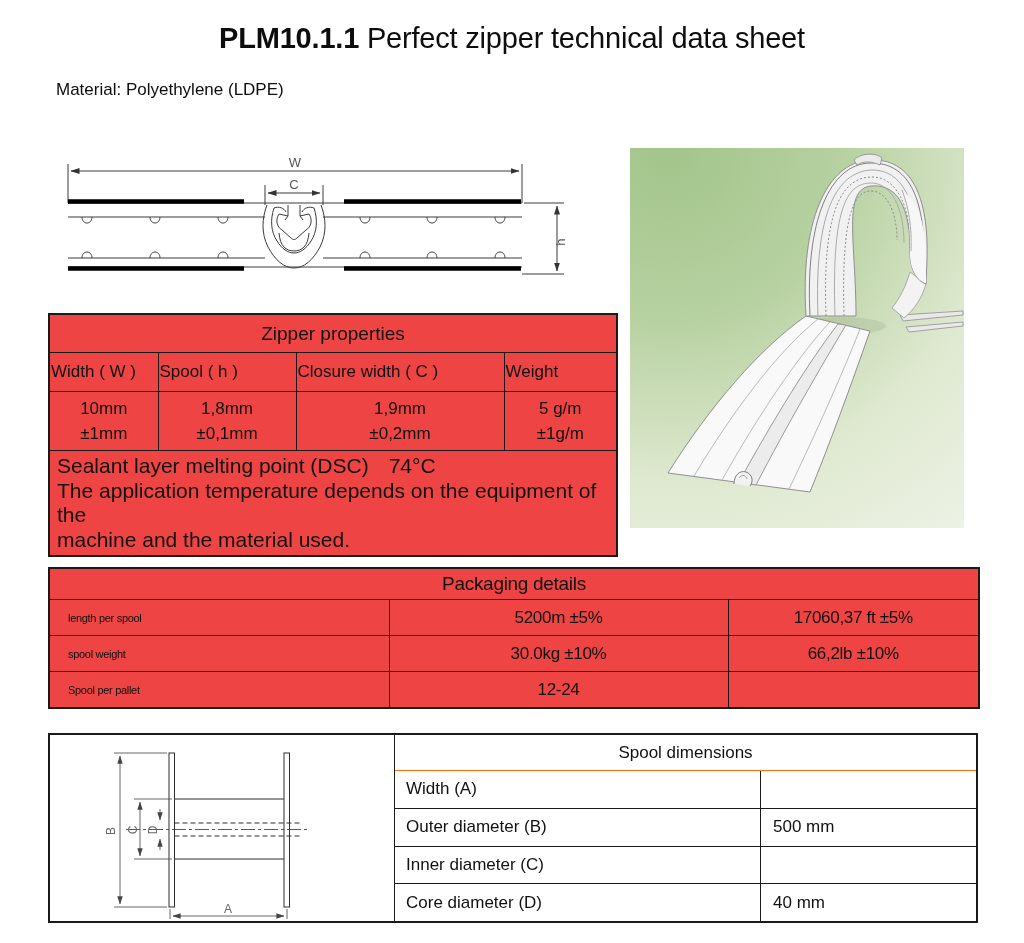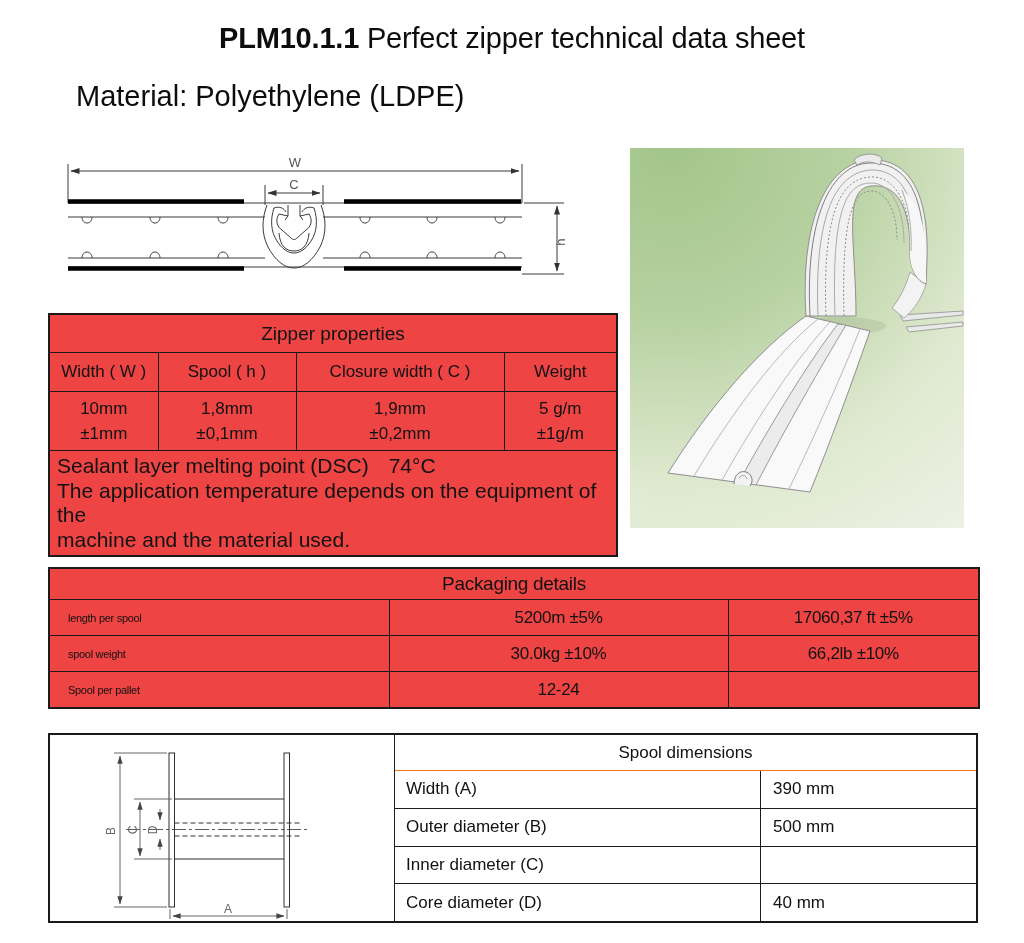--- a/index.html
+++ b/index.html
@@ -2,36 +2,36 @@
 <html><head>
 <meta charset="utf-8">
 <style>
   html,body{margin:0;padding:0;background:#fff;}
   body{font-family:"Liberation Sans","DejaVu Sans",sans-serif;color:#111;}
   .page{position:relative;width:1024px;height:943px;background:#fff;overflow:hidden;}
 
   .title{position:absolute;left:0;top:22px;width:1024px;text-align:center;
          font-size:29px;letter-spacing:-0.2px;color:#0d0d0d;}
   .title .bold{font-weight:bold;}
-  .material{position:absolute;left:76px;top:80px;font-size:29px;color:#0d0d0d;}
+  .material{position:absolute;left:56px;top:80px;font-size:17px;color:#0d0d0d;}
 
   .drawing1{position:absolute;left:50px;top:148px;}
   .photo{position:absolute;left:630px;top:148px;width:334px;height:380px;
          background:radial-gradient(150% 130% at 12% 0%, #a2c58a 0%, #b7d1a1 35%, #dfe9d0 68%, #eef3e7 100%);}
   .photo svg{position:absolute;left:0;top:0;}
 
   table{border-collapse:collapse;table-layout:fixed;}
   td,th{border:1px solid #1a1a1a;font-weight:normal;overflow:hidden;}
   .tbl{position:absolute;background:#ef4444;}
   .tbl table{width:100%;height:100%;}
   .tbl .outer{border:2px solid #1a1a1a;}
 
   #zipTable{left:48px;top:313px;width:568px;}
   #zipTable .t-title{font-size:19px;text-align:center;height:35px;}
-  #zipTable .col-h{font-size:17px;text-align:center;height:36px;}
+  #zipTable .col-h{font-size:17px;text-align:left;height:36px;}
   #zipTable .val{font-size:17px;text-align:center;height:56px;line-height:25px;}
   #zipTable .note{font-size:21px;line-height:24.5px;padding:3px 7px;vertical-align:top;height:76px;}
   #zipTable .note .gap{display:inline-block;width:20px;}
 
   #packTable{left:48px;top:567px;width:930px;}
   #packTable td,#packTable th{letter-spacing:-0.3px;}
   #packTable .t-title{font-size:19px;text-align:center;height:28px;}
   #packTable .lab{font-size:11px;padding-left:18px;height:33px;}
   #packTable .cen{font-size:17px;text-align:center;}
 
@@ -257,21 +257,20 @@
           <text x="84" y="98" transform="rotate(-90 84,95)">C</text>
           <text x="104" y="98" transform="rotate(-90 104,95)">D</text>
           <text x="178" y="178">A</text>
         </g>
       </svg>
     </div>
     <div class="dimsCell">
       <div class="dims-title">Spool dimensions</div>
       <div class="dims-row">
         <div class="dl">Width (A)</div>
-        <div class="dv">390 mm</div>
       </div>
       <div class="dims-row">
         <div class="dl">Outer diameter (B)</div>
         <div class="dv">500 mm</div>
       </div>
       <div class="dims-row">
         <div class="dl">Inner diameter (C)</div>
       </div>
       <div class="dims-row">
         <div class="dl">Core diameter (D)</div>

